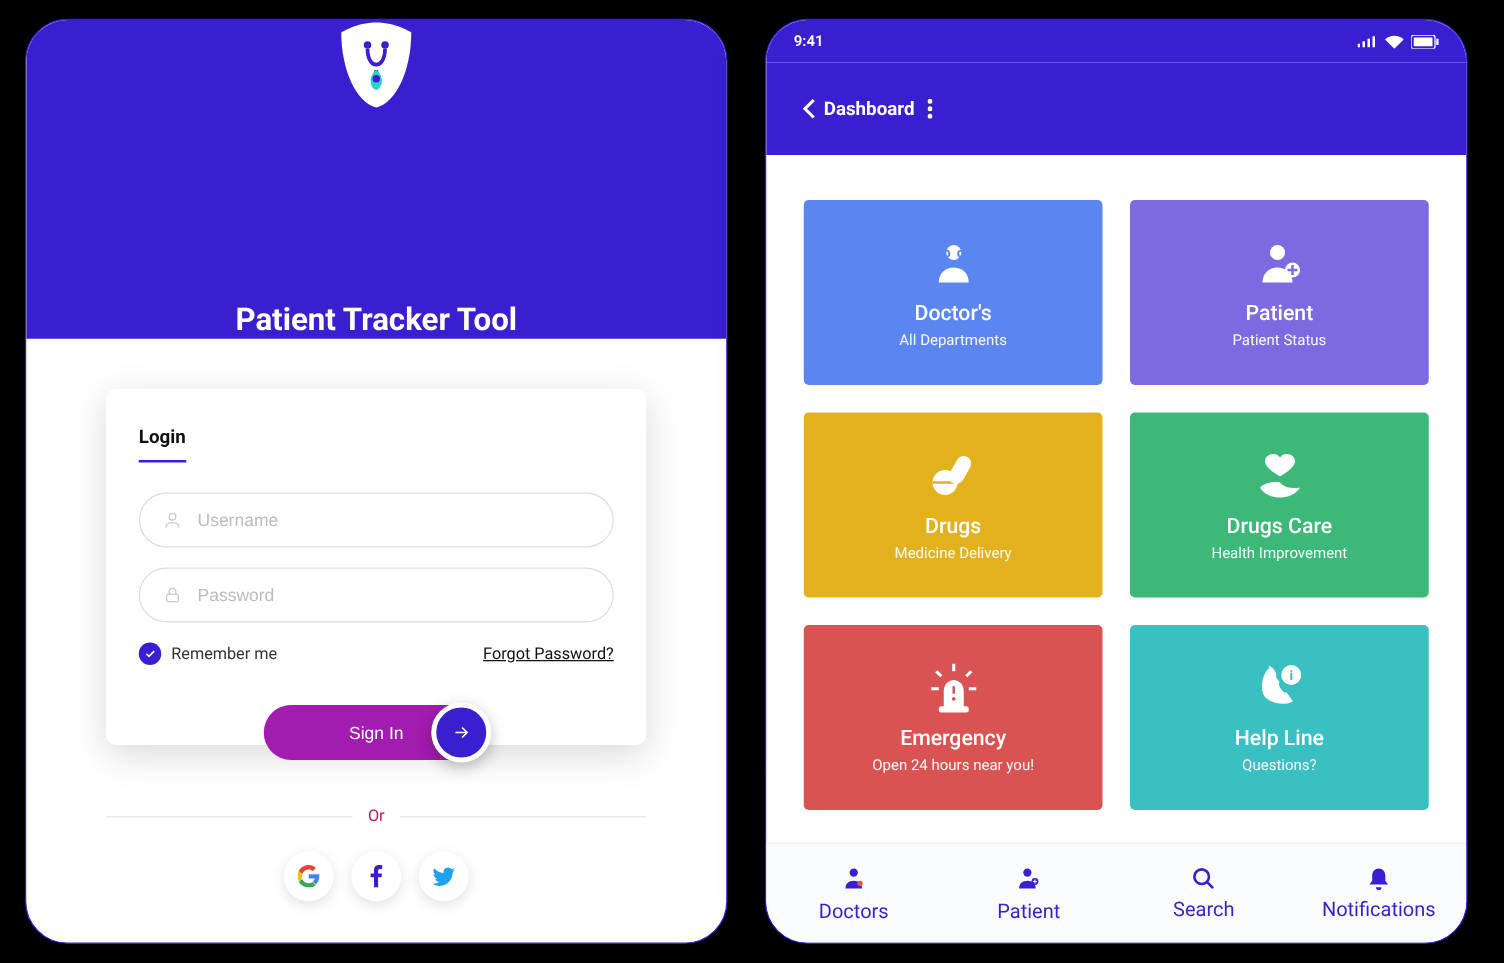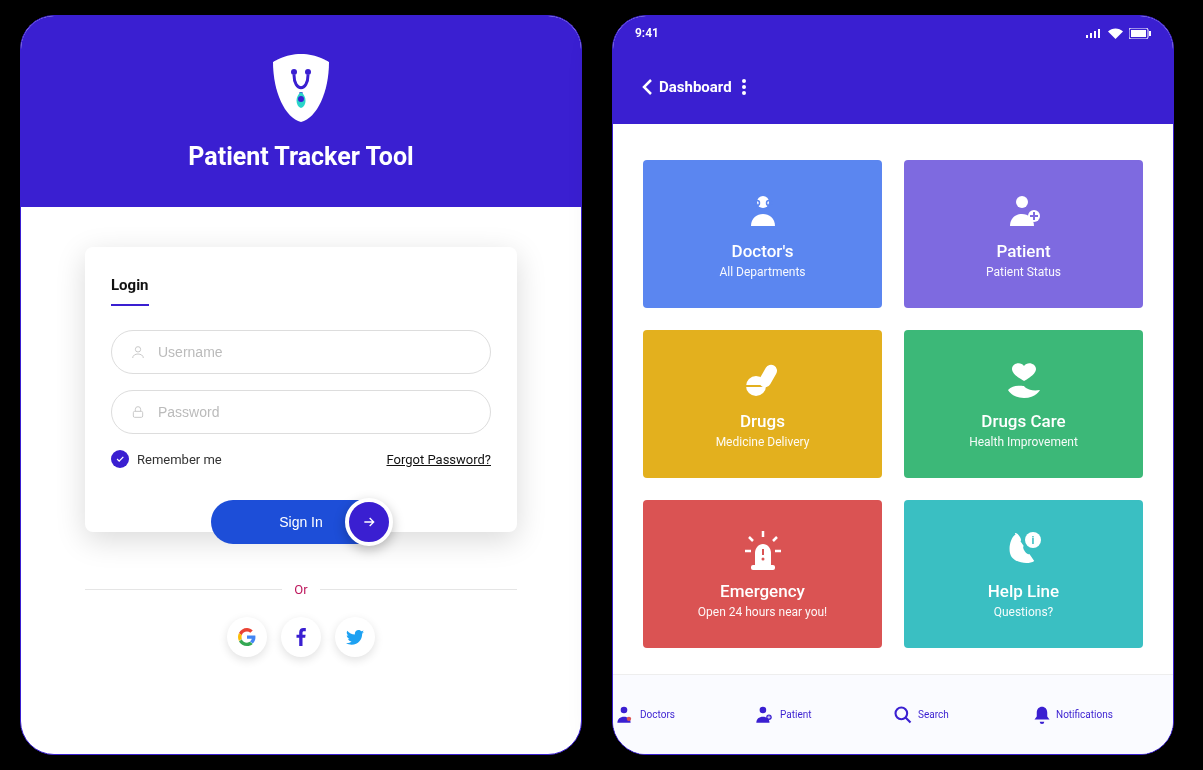--- a/index.html
+++ b/index.html
@@ -20,25 +20,25 @@
     height: 740px;
     box-shadow: 0 10px 40px rgba(0,0,0,0.3);
     overflow: hidden;
     position: relative;
     border: 1px solid #3a1fd1;
   }
 
   
   .login-hero {
     background: #3a1fd1;
-    height: 191px;
+    height: 255px;
     display: flex;
     flex-direction: column;
     align-items: center;
-    justify-content: center;
+    justify-content: space-between;
     color: #fff;
     position: relative;
   }
   .logo-shield {
     width: 68px;
     height: 72px;
     margin-bottom: 18px;
   }
   .hero-title {
     font-size: 25px;
@@ -94,21 +94,21 @@
     gap: 8px;
     color: #333;
   }
   .check-badge {
     width: 18px; height: 18px; border-radius: 50%;
     background: #3a1fd1; display: inline-flex;
     align-items: center; justify-content: center;
   }
   .forgot { color: #111; text-decoration: underline; }
   .signin-btn {
-    background: #1d4ed8;
+    background: #a21caf;
     color: #fff;
     border: none;
     height: 44px;
     width: 180px;
     border-radius: 24px;
     font-size: 14px;
     font-weight: 500;
     display: flex;
     align-items: center;
     justify-content: center;
@@ -213,25 +213,25 @@
     bottom: 0; left: 0; right: 0;
     height: 80px;
     background: #fafbff;
     border-top: 1px solid #eee;
     display: flex;
     justify-content: space-around;
     align-items: center;
   }
   .bn-item {
     display: flex;
-    flex-direction: row;
+    flex-direction: column;
     align-items: center;
     gap: 5px;
     color: #3a1fd1;
-    font-size: 10px;
+    font-size: 16px;
     cursor: pointer;
     width: 25%;
   }
 </style>
 </head>
 <body>
 
 <div class="device">
   <div class="login-hero">
     <svg class="logo-shield" viewBox="0 0 68 72">

